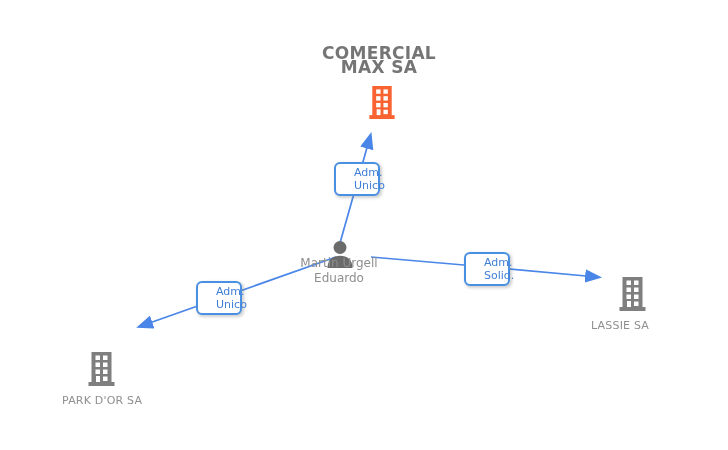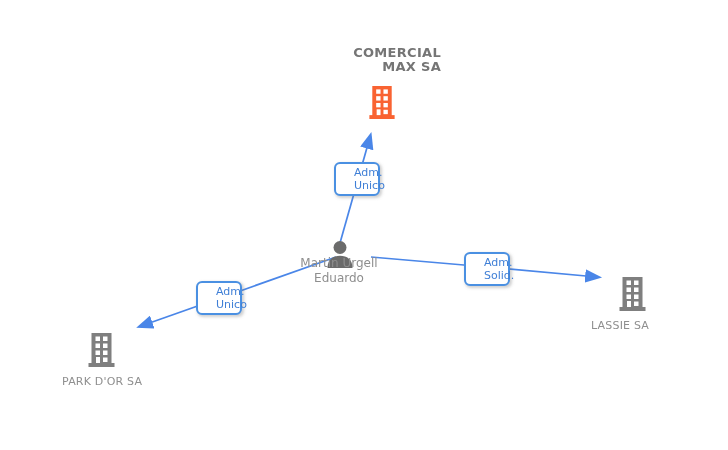--- a/index.html
+++ b/index.html
@@ -7,43 +7,43 @@
     position:relative;width:728px;height:450px;background:#ffffff;
     font-family:"DejaVu Sans","Liberation Sans",sans-serif;overflow:hidden;
   }
   .edges-layer{position:absolute;left:0;top:0;width:728px;height:450px;}
   .node{position:absolute;cursor:pointer;}
   .node-label{
     font-size:11px;line-height:13px;color:#8f8f8f;letter-spacing:.2px;
     white-space:nowrap;
   }
   .node-title{
-    position:absolute;left:317px;top:46px;width:124px;text-align:right;
-    font-size:13px;font-weight:bold;line-height:14px;color:#757575;letter-spacing:.3px;
+    position:absolute;left:317px;top:46px;width:124px;text-align:center;
+    font-size:17px;font-weight:bold;line-height:14px;color:#757575;letter-spacing:.3px;
   }
   .person-name{
     position:absolute;left:277px;top:256px;width:124px;text-align:center;
     font-size:12px;line-height:15px;color:#8e8e8e;
   }
   .icon-building-orange{color:#f96332;}
   .icon-building-gray{color:#7f7f7f;}
   .icon-person{color:#6b6b6b;}
   .edge-label{
     position:absolute;width:46px;box-sizing:border-box;
     background:#fff;border:2px solid #4a90e2;border-radius:6px;
     padding:2px 18px;text-align:center;
     font-size:11px;line-height:13px;color:#3f7fd6;
     box-shadow:1.5px 1.5px 3px rgba(120,120,120,.35);
   }
   .edge-label-top{left:334px;top:162px;}
   .edge-label-left{left:196px;top:281px;}
   .edge-label-right{left:464px;top:252px;}
   .pos-comercial-icon{left:366px;top:86px;}
   .pos-person-icon{left:326px;top:240px;}
-  .pos-park{left:86px;top:333px;}
+  .pos-park{left:86px;top:352px;}
   .pos-park .node-label{margin-top:4px;margin-left:-24px;width:80px;}
   .pos-lassie{left:617px;top:277px;}
   .pos-lassie .node-label{margin-top:4px;margin-left:-26px;width:84px;}
   .footer-logo{
     position:absolute;right:5px;bottom:4px;cursor:pointer;
     font-family:"DejaVu Serif","Liberation Serif",serif;font-style:italic;
     white-space:nowrap;
   }
   .footer-logo .copy{color:#2e8a9e;font-size:14px;font-style:normal;vertical-align:1px;margin-right:3px;}
   .footer-logo .brand-e{color:#1d70c0;font-size:17px;}

